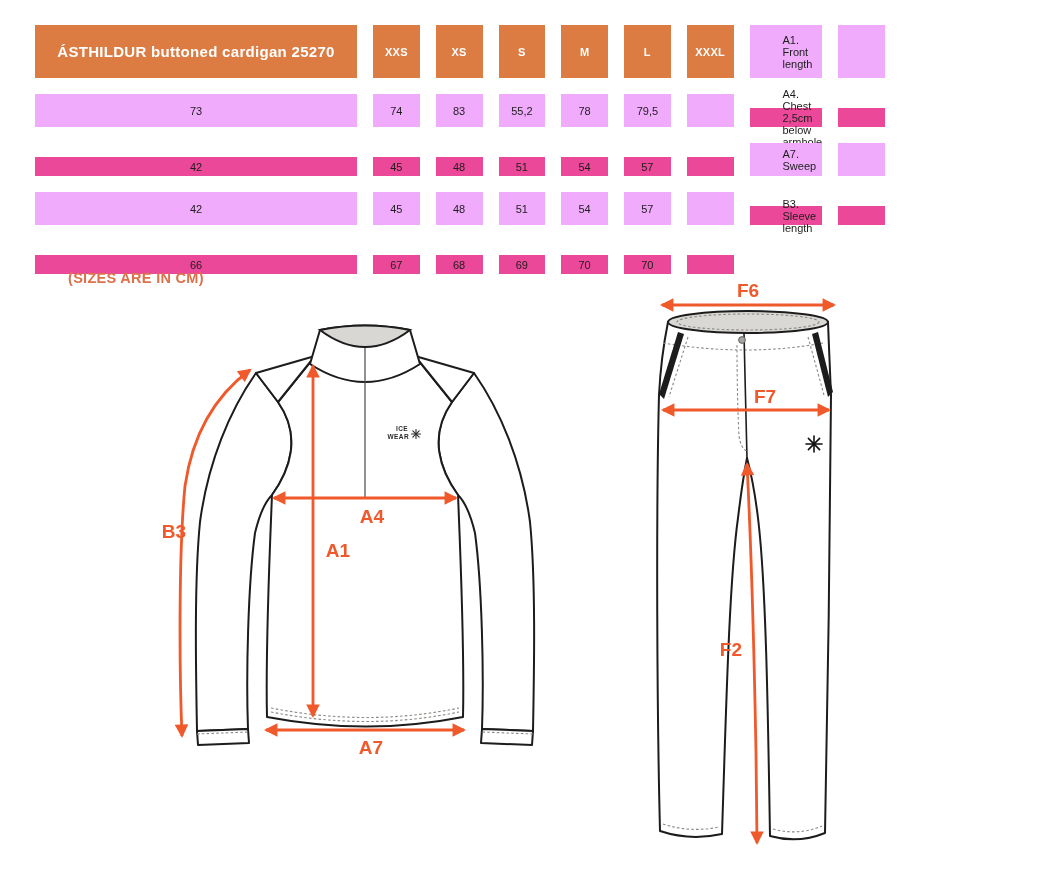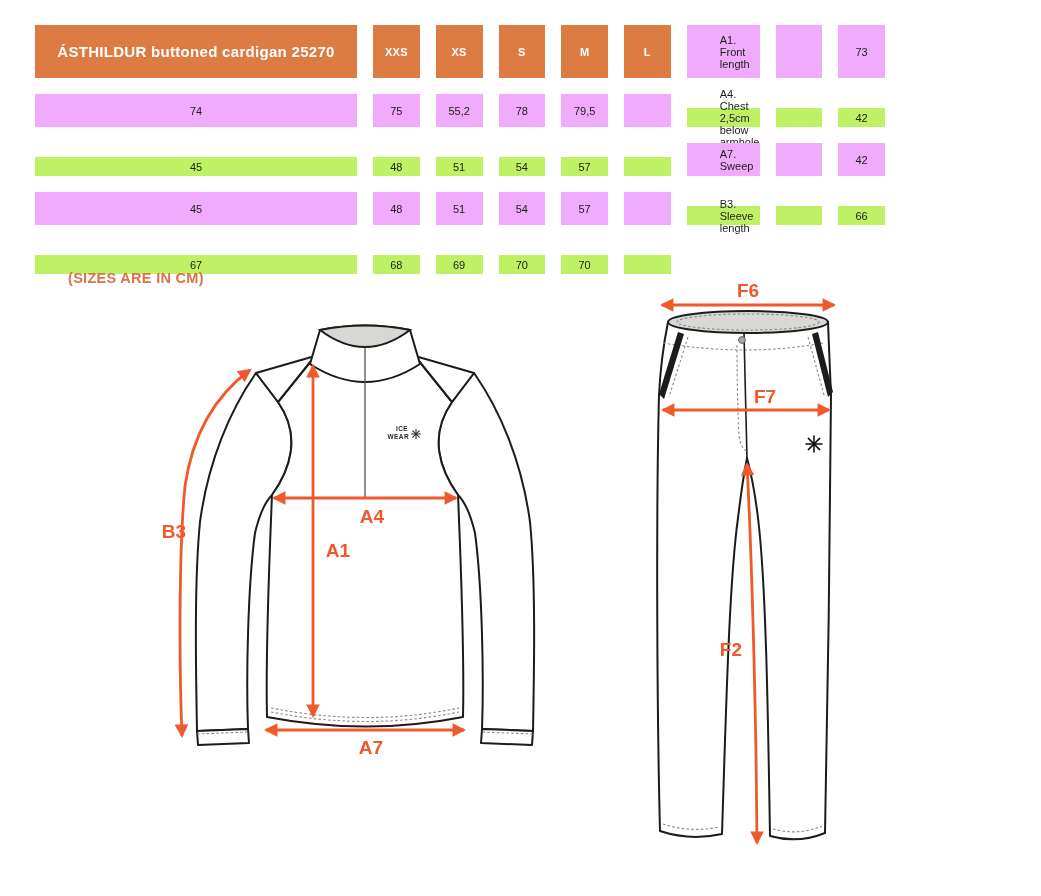--- a/index.html
+++ b/index.html
@@ -12,21 +12,21 @@
     display:grid;
     grid-template-columns:322px repeat(8, 1fr);
     grid-template-rows:53px 33px 33px 33px 33px;
     column-gap:6px; row-gap:6px;gap:16px;
   }
   .cell { display:flex; align-items:center; justify-content:center; font-size:11px; color:#1d1d1b; }
   .hdr  { background:#DC7B42; color:#ffffff; font-weight:bold; letter-spacing:0.3px; }
   .hdr-title { font-size:15px; }
   .lbl  { justify-content:flex-start; padding-left:33px; }
   .row-dark  { background:#f0abfc; }
-  .row-light { background:#bef264;margin-top:14px; }
+  .row-light { background:#ec4899;margin-top:14px; }
 
   .units-note {
     position:absolute; left:68px; top:242px;
     color:#DC714B; font-size:14.5px; font-weight:bold; letter-spacing:0.3px;margin-top:28px;
   }
 
   
   .diagram { position:absolute; }
   #sweater-svg { left:150px; top:290px; }
   #pants-svg   { left:630px; top:283px; }
@@ -47,26 +47,27 @@
 <div class="page">
 
   <div class="size-table">
 
     <div class="cell hdr hdr-title">ÁSTHILDUR buttoned cardigan 25270</div>
     <div class="cell hdr">XXS</div>
     <div class="cell hdr">XS</div>
     <div class="cell hdr">S</div>
     <div class="cell hdr">M</div>
     <div class="cell hdr">L</div>
+    <div class="cell hdr">XXXL</div>
 
     <div class="cell lbl row-dark">A1. Front length</div>
     <div class="cell row-dark"></div>
     <div class="cell row-dark">73</div>
     <div class="cell row-dark">74</div>
-    <div class="cell row-dark">75</div>
+    <div class="cell row-dark">83</div>
     <div class="cell row-dark">55,2</div>
     <div class="cell row-dark">78</div>
     <div class="cell row-dark">79,5</div>
     <div class="cell row-dark"></div>
 
     <div class="cell lbl row-light">A4. Chest 2,5cm below armhole</div>
     <div class="cell row-light"></div>
     <div class="cell row-light">42</div>
     <div class="cell row-light">45</div>
     <div class="cell row-light">48</div>

